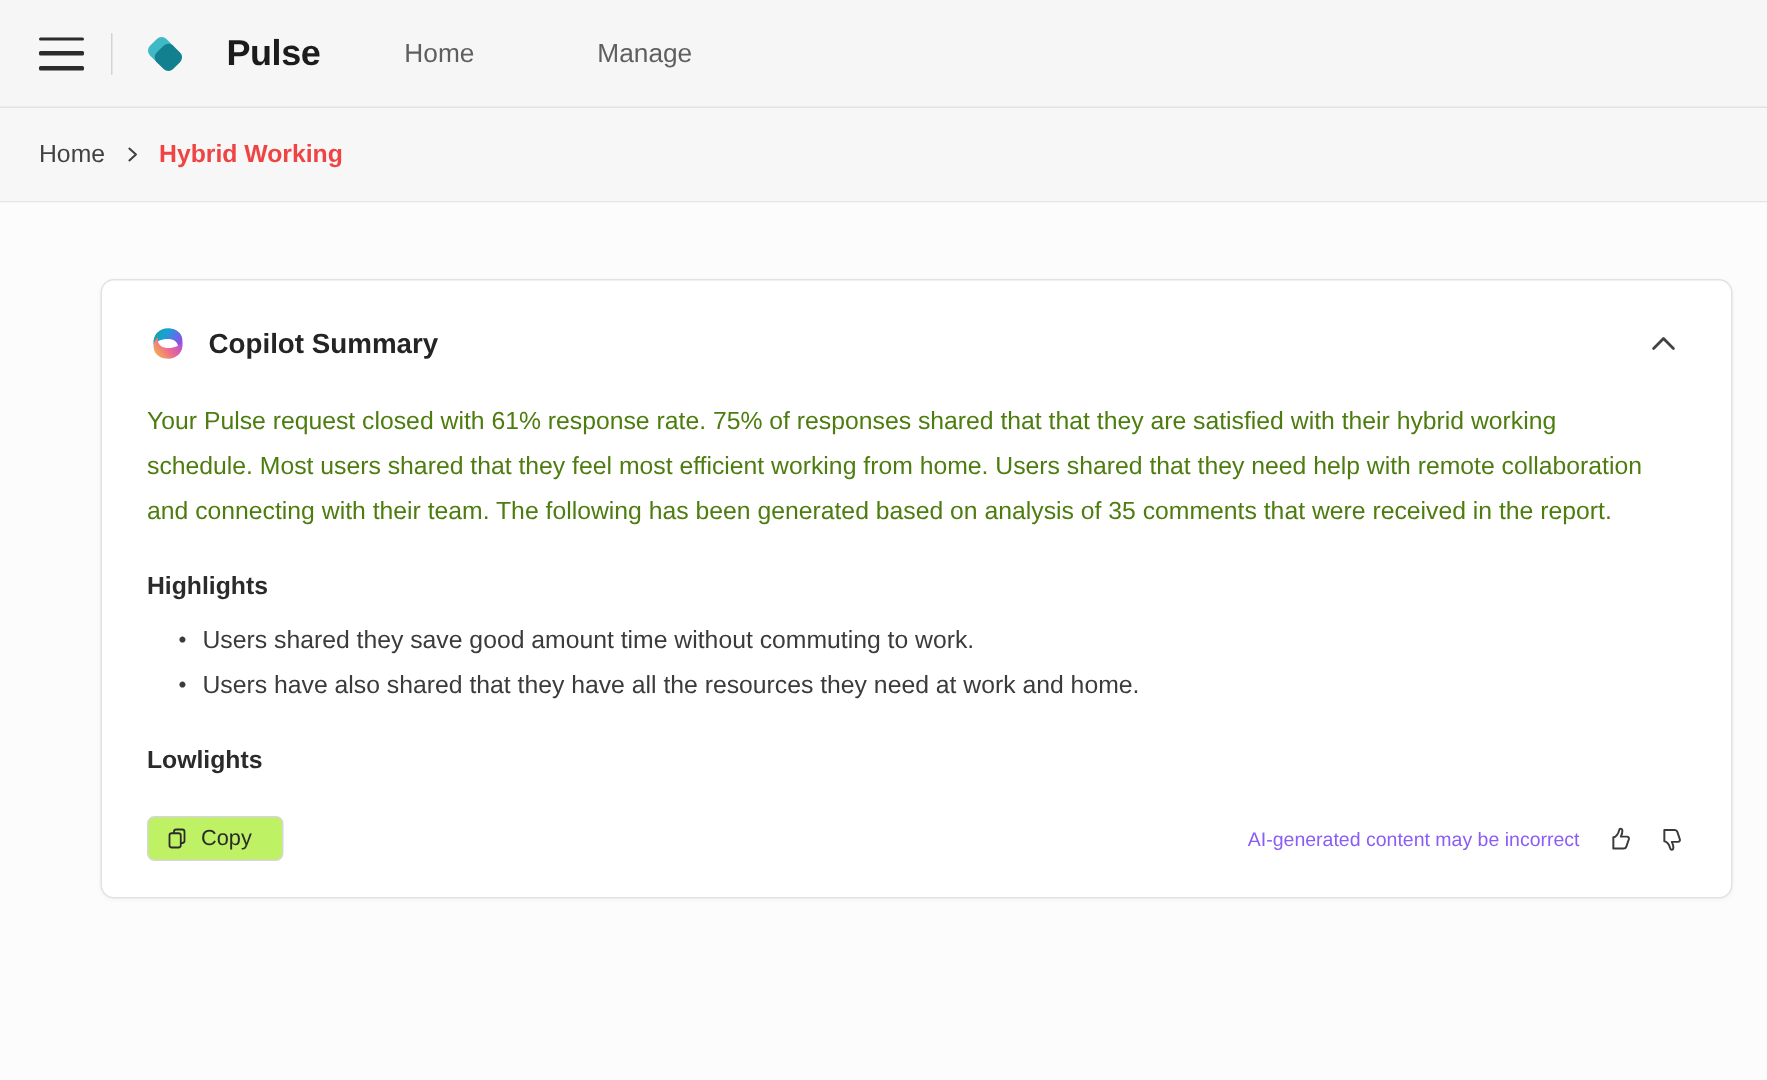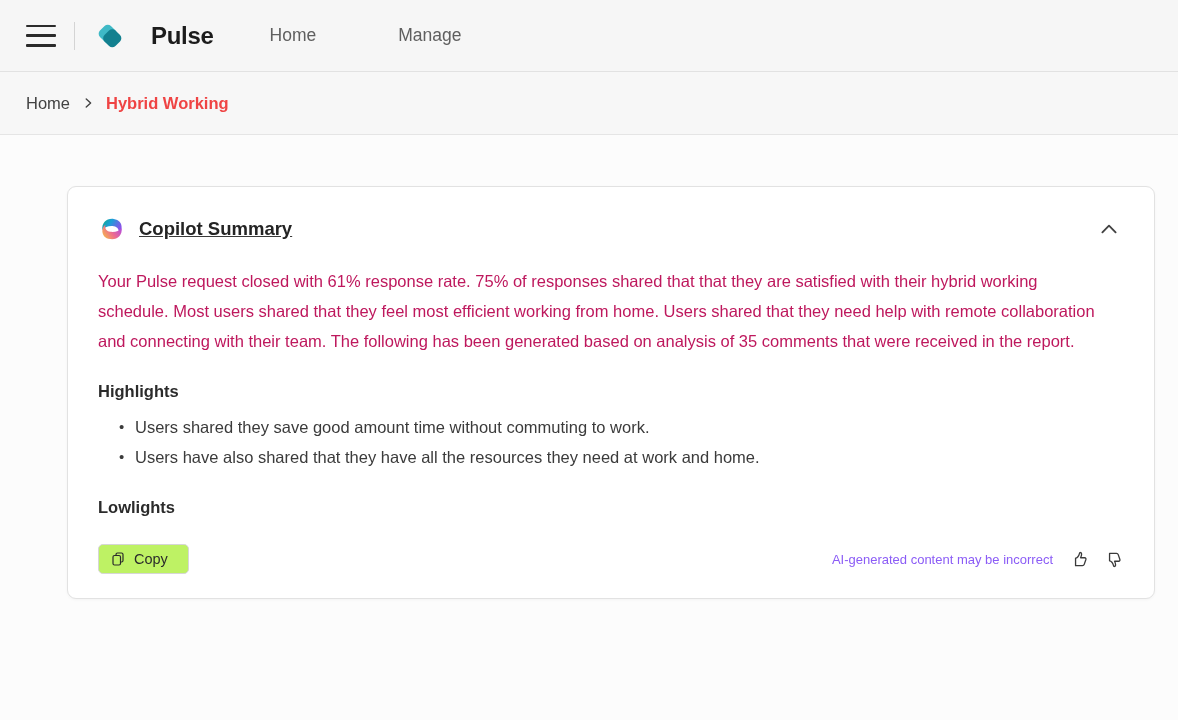--- a/index.html
+++ b/index.html
@@ -48,25 +48,25 @@
   
   .main { padding:51px 0 0 67px; background:#fcfcfc; }
   .card {
     width:1088px;
     background:#ffffff;
     border:1px solid #e2e2e2;
     border-radius:9px;
     box-shadow:0 1px 3px rgba(0,0,0,0.04);
     padding:27px 30px 24px 30px;
   }
-  .card-header { display:flex; align-items:center; gap:13px; margin-bottom:22px;text-decoration:underline; }
+  .card-header { display:flex; align-items:center; gap:13px; margin-bottom:22px; }
   .card-title { font-size:18.5px; font-weight:600; color:#242424; }
   .collapse-btn { margin-left:auto; background:none; border:none; padding:4px; cursor:pointer; display:flex; }
 
-  .summary-text { font-size:16.5px; line-height:30px; color:#be185d; margin:0; max-width:1000px; }
+  .summary-text { font-size:16.5px; line-height:30px; color:#4d7c0f; margin:0; max-width:1000px; }
 
   .section-heading { font-size:16.5px; font-weight:700; color:#2b2b2b; margin:26px 0 11px 0; }
   .bullet-list { margin:11px; padding:0; list-style:none; }
   .bullet-list li {
     position:relative; padding-left:26px;
     font-size:16.5px; line-height:30px; color:#3b3b3b;
   }
   .bullet-list li::before {
     content:"•"; position:absolute; left:10px; top:0;
     color:#3b3b3b; font-size:15px; line-height:30px;

